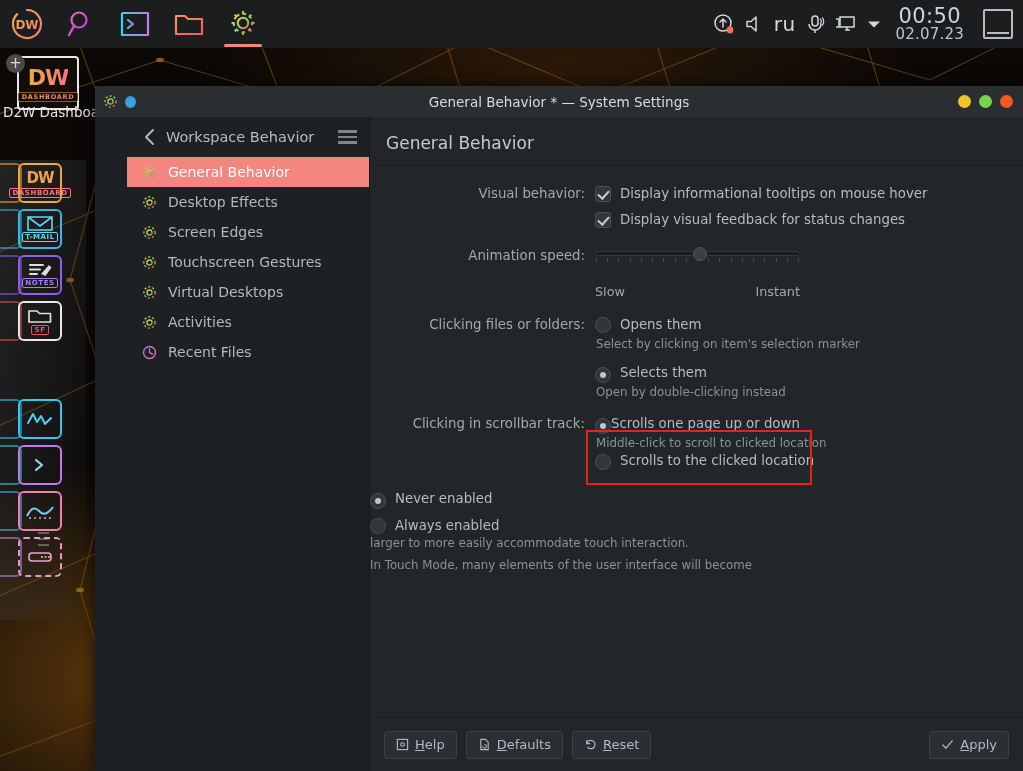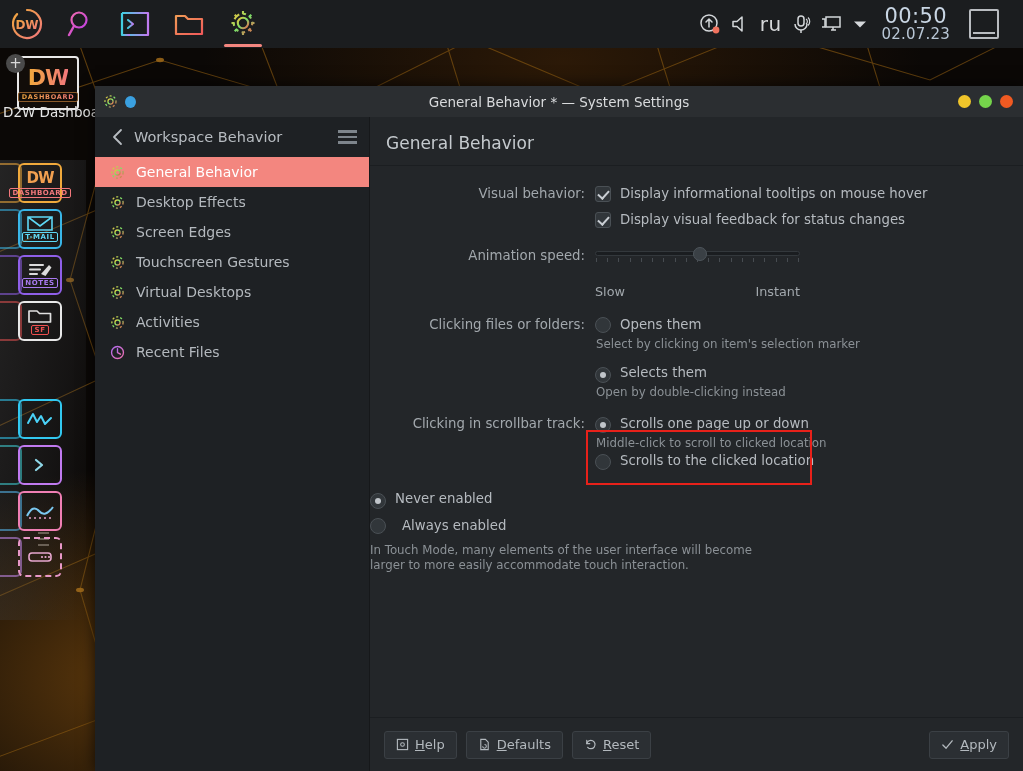--- a/index.html
+++ b/index.html
@@ -33,21 +33,21 @@
     width: 54px; height: 48px;
     display: flex; align-items: center; justify-content: center;
     position: relative;
   }
   .launcher.active::after {
     content: ""; position: absolute; left: 8px; right: 8px; bottom: 1px;
     height: 3px; background: #f3867f; border-radius: 2px;
   }
   #tray {
     margin-left: auto; display: flex; align-items: center; gap: 9px;
-    padding-right: 24px; height: 48px;
+    padding-right: 10px; height: 48px;
   }
   .tray-ico { display: flex; align-items: center; justify-content: center; }
   #kbd-layout {
     color: #d6d8da; font-size: 20px; letter-spacing: .5px;
     font-family: "DejaVu Sans", sans-serif;
   }
   #clock {
     text-align: center; line-height: 1.02; margin: 0 6px 0 4px;
     color: #c9d6e4;
   }
@@ -152,20 +152,21 @@
   #win-buttons { margin-left: auto; display: flex; gap: 8px; padding-right: 10px; }
   .wbtn { width: 13px; height: 13px; border-radius: 50%; }
 
   #winbody { flex: 1; display: flex; min-height: 0; }
 
   
   #sidebar {
     width: 275px; background: #1e2124;
     display: flex; flex-direction: column;
     border-right: 1px solid #16181a;
+    padding-left: 32px;
   }
   #side-head {
     height: 40px; display: flex; align-items: center; gap: 9px;
     padding: 0 12px 0 16px; flex: 0 0 40px;
   }
   #side-head-title {
     color: #b7bcc1; font-size: 14.5px; flex: 1;
   }
   #hamburger { display: flex; flex-direction: column; gap: 3px; cursor: pointer; }
   #hamburger span { display:block; width: 19px; height: 2.5px; background: #7e858c; }
@@ -715,45 +716,45 @@
               <span class="radio on"></span>
               <span class="ctl-txt">Selects them</span>
             </div>
             <div class="hint" style="margin-left:1px">Open by double-clicking instead</div>
           </div>
         </div>
 
         <div class="row" style="margin-top:14px">
           <div class="lab">Clicking in scrollbar track:</div>
           <div class="ctl" style="display:block">
-            <div style="display:flex;gap:9px;align-items:center">
+            <div style="display:flex;align-items:flex-end">
               <span class="radio on"></span>
               <span class="ctl-txt">Scrolls one page up or down</span>
             </div>
             <div class="hint" style="margin-left:1px">Middle-click to scroll to clicked location</div>
 
             <div style="display:flex;gap:9px;align-items:center;margin-top:0">
               <span class="radio"></span>
               <span class="ctl-txt">Scrolls to the clicked location</span>
             </div>
           </div>
         </div>
 
         <div class="row" style="margin-top:18px">
           <div class="ctl" style="display:block">
             <div style="display:flex;gap:9px;align-items:flex-end">
               <span class="radio on"></span>
               <span class="ctl-txt">Never enabled</span>
             </div>
-            <div style="display:flex;gap:16px;align-items:flex-start;margin-top:7px">
+            <div style="display:flex;gap:9px;align-items:flex-start;margin-top:7px">
               <span class="radio"></span>
               <span class="ctl-txt">Always enabled</span>
             </div>
+            <div class="hint" style="margin-top:0">larger to more easily accommodate touch interaction.</div>
             <div class="hint" style="margin-top:7px">In Touch Mode, many elements of the user interface will become</div>
-            <div class="hint" style="margin-top:0">larger to more easily accommodate touch interaction.</div>
           </div>
         </div>
 
         <div class="redbox" style="left:216px; top:264px; width:226px; height:55px;"></div>
       </div>
 
       <div id="footer">
         <div class="btn">
           <span class="btn-ico">
             <svg width="13" height="13" viewBox="0 0 14 14">

